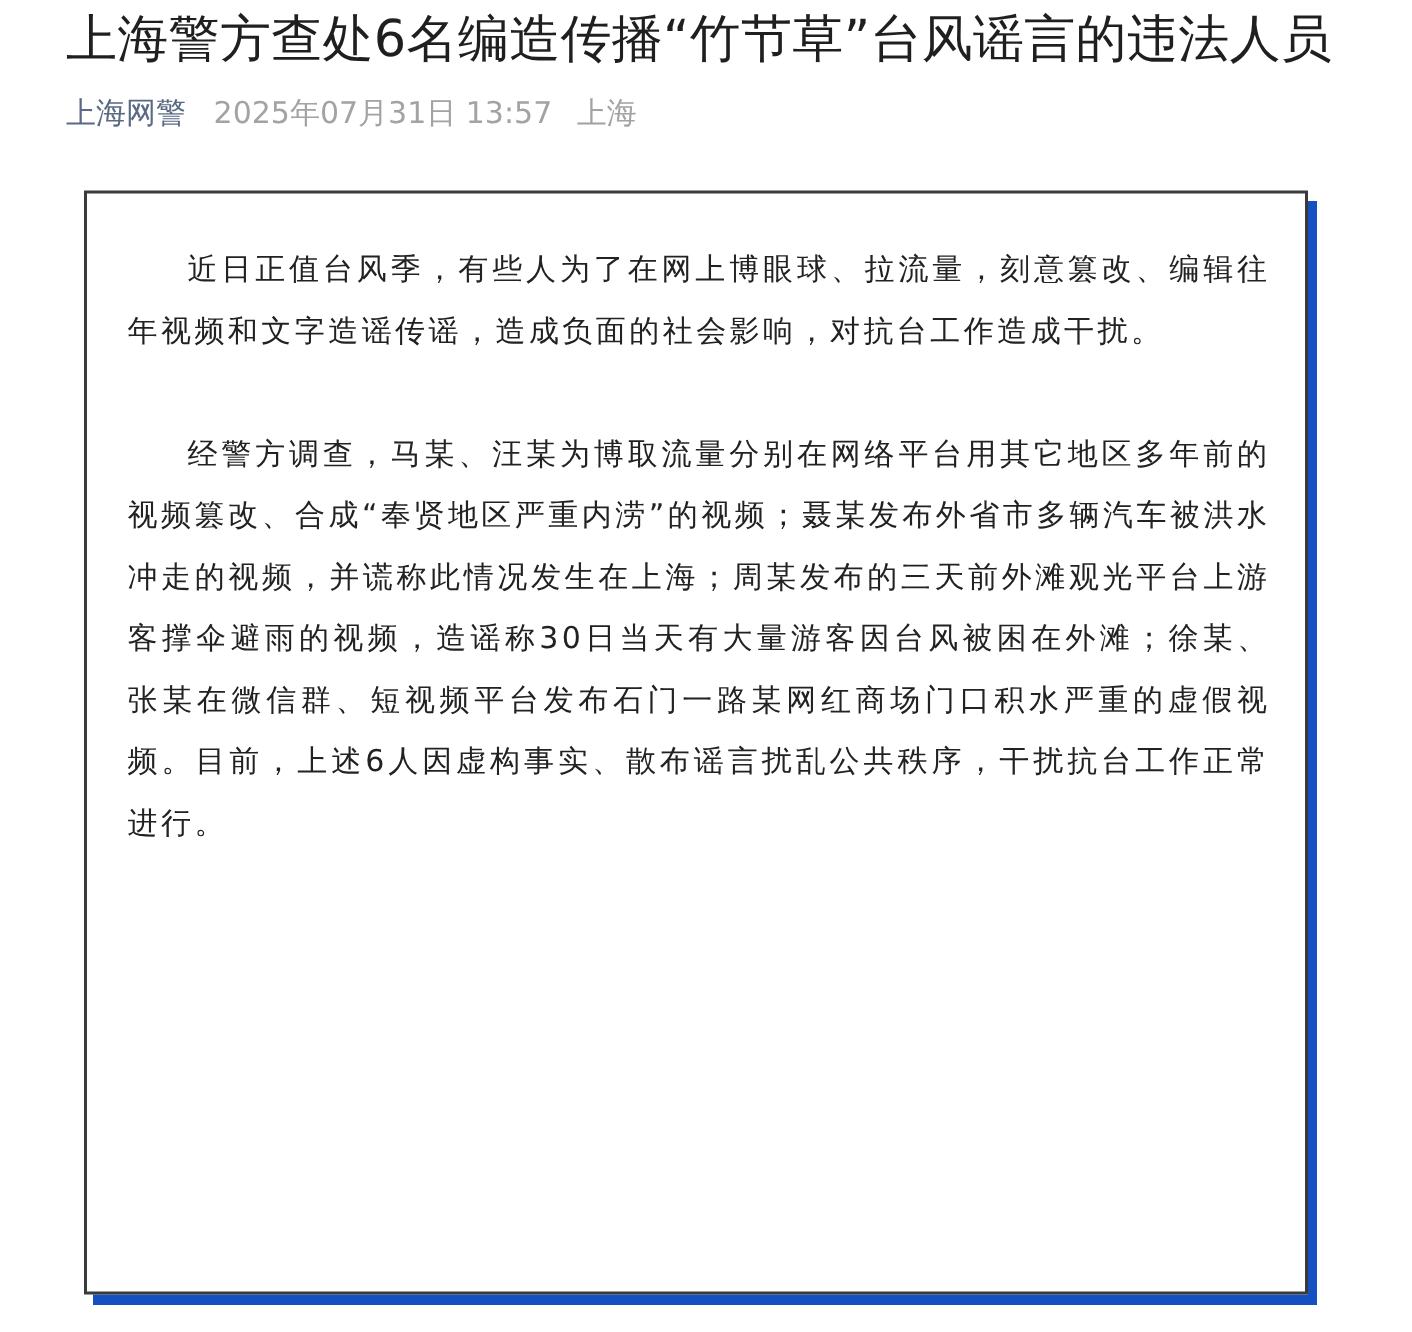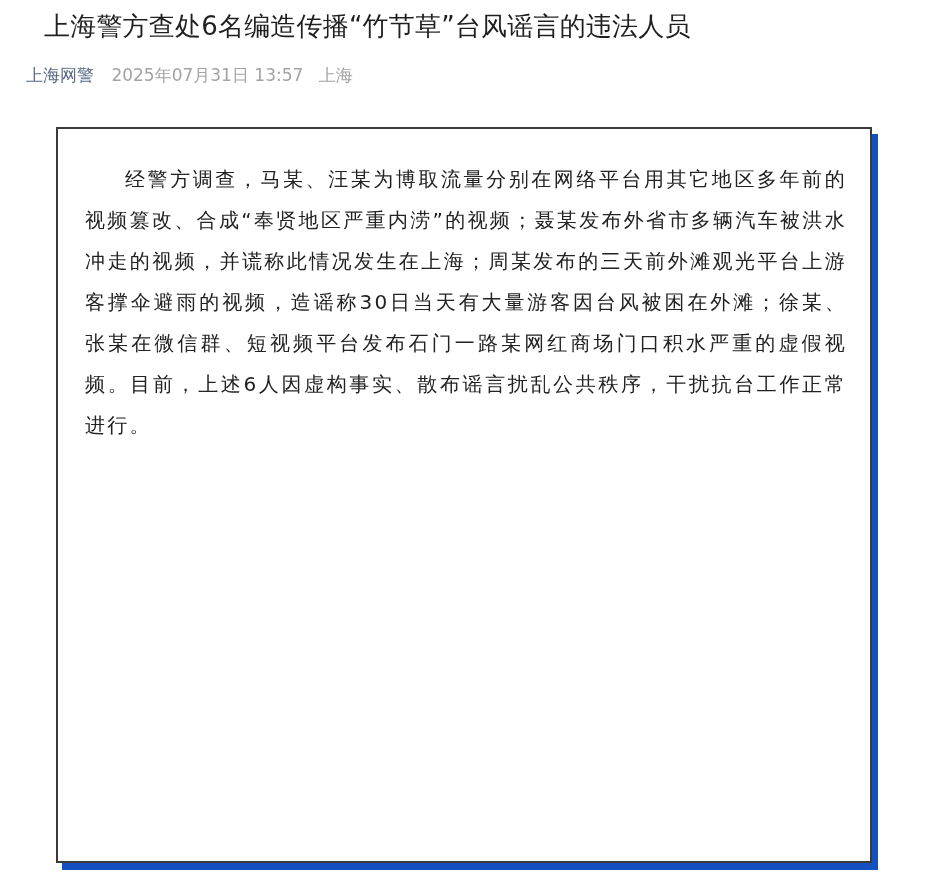--- a/index.html
+++ b/index.html
@@ -13,32 +13,32 @@
       position: relative;
       overflow: hidden;
       font-family: "DejaVu Sans", "Liberation Sans", sans-serif;
       color: #222222;
     }
     .article-title {
       position: absolute;
       left: 44px;
       top: 8px;
       margin: 0;
-      font-size: 26px;
+      font-size: 34px;
       font-weight: normal;
       line-height: 36px;
       color: #1f1f1f;
       white-space: nowrap;
       letter-spacing: 0.2px;
     }
     .meta {
       position: absolute;
-      left: 26px;
+      left: 44px;
       top: 62px;
-      font-size: 17px;
+      font-size: 20px;
       line-height: 26px;
       white-space: nowrap;
     }
     .meta .source {
       color: #5a6a85;
       margin-right: 12px;
     }
     .meta .datetime {
       color: #a3a3a3;
       margin-right: 10px;
@@ -80,15 +80,16 @@
 <h1 class="article-title">上海警方查处6名编造传播“竹节草”台风谣言的违法人员</h1>
 
 <div class="meta">
   <span class="source">上海网警</span>
   <span class="datetime">2025年07月31日 13:57</span>
   <span class="location">上海</span>
 </div>
 
 <div class="content-box">
   <div class="content-inner">
+    <p>近日正值台风季，有些人为了在网上博眼球、拉流量，刻意篡改、编辑往年视频和文字造谣传谣，造成负面的社会影响，对抗台工作造成干扰。</p>
     <p>经警方调查，马某、汪某为博取流量分别在网络平台用其它地区多年前的视频篡改、合成“奉贤地区严重内涝”的视频；聂某发布外省市多辆汽车被洪水冲走的视频，并谎称此情况发生在上海；周某发布的三天前外滩观光平台上游客撑伞避雨的视频，造谣称30日当天有大量游客因台风被困在外滩；徐某、张某在微信群、短视频平台发布石门一路某网红商场门口积水严重的虚假视频。目前，上述6人因虚构事实、散布谣言扰乱公共秩序，干扰抗台工作正常进行。</p>
   </div>
 </div>
 
 </body></html>

